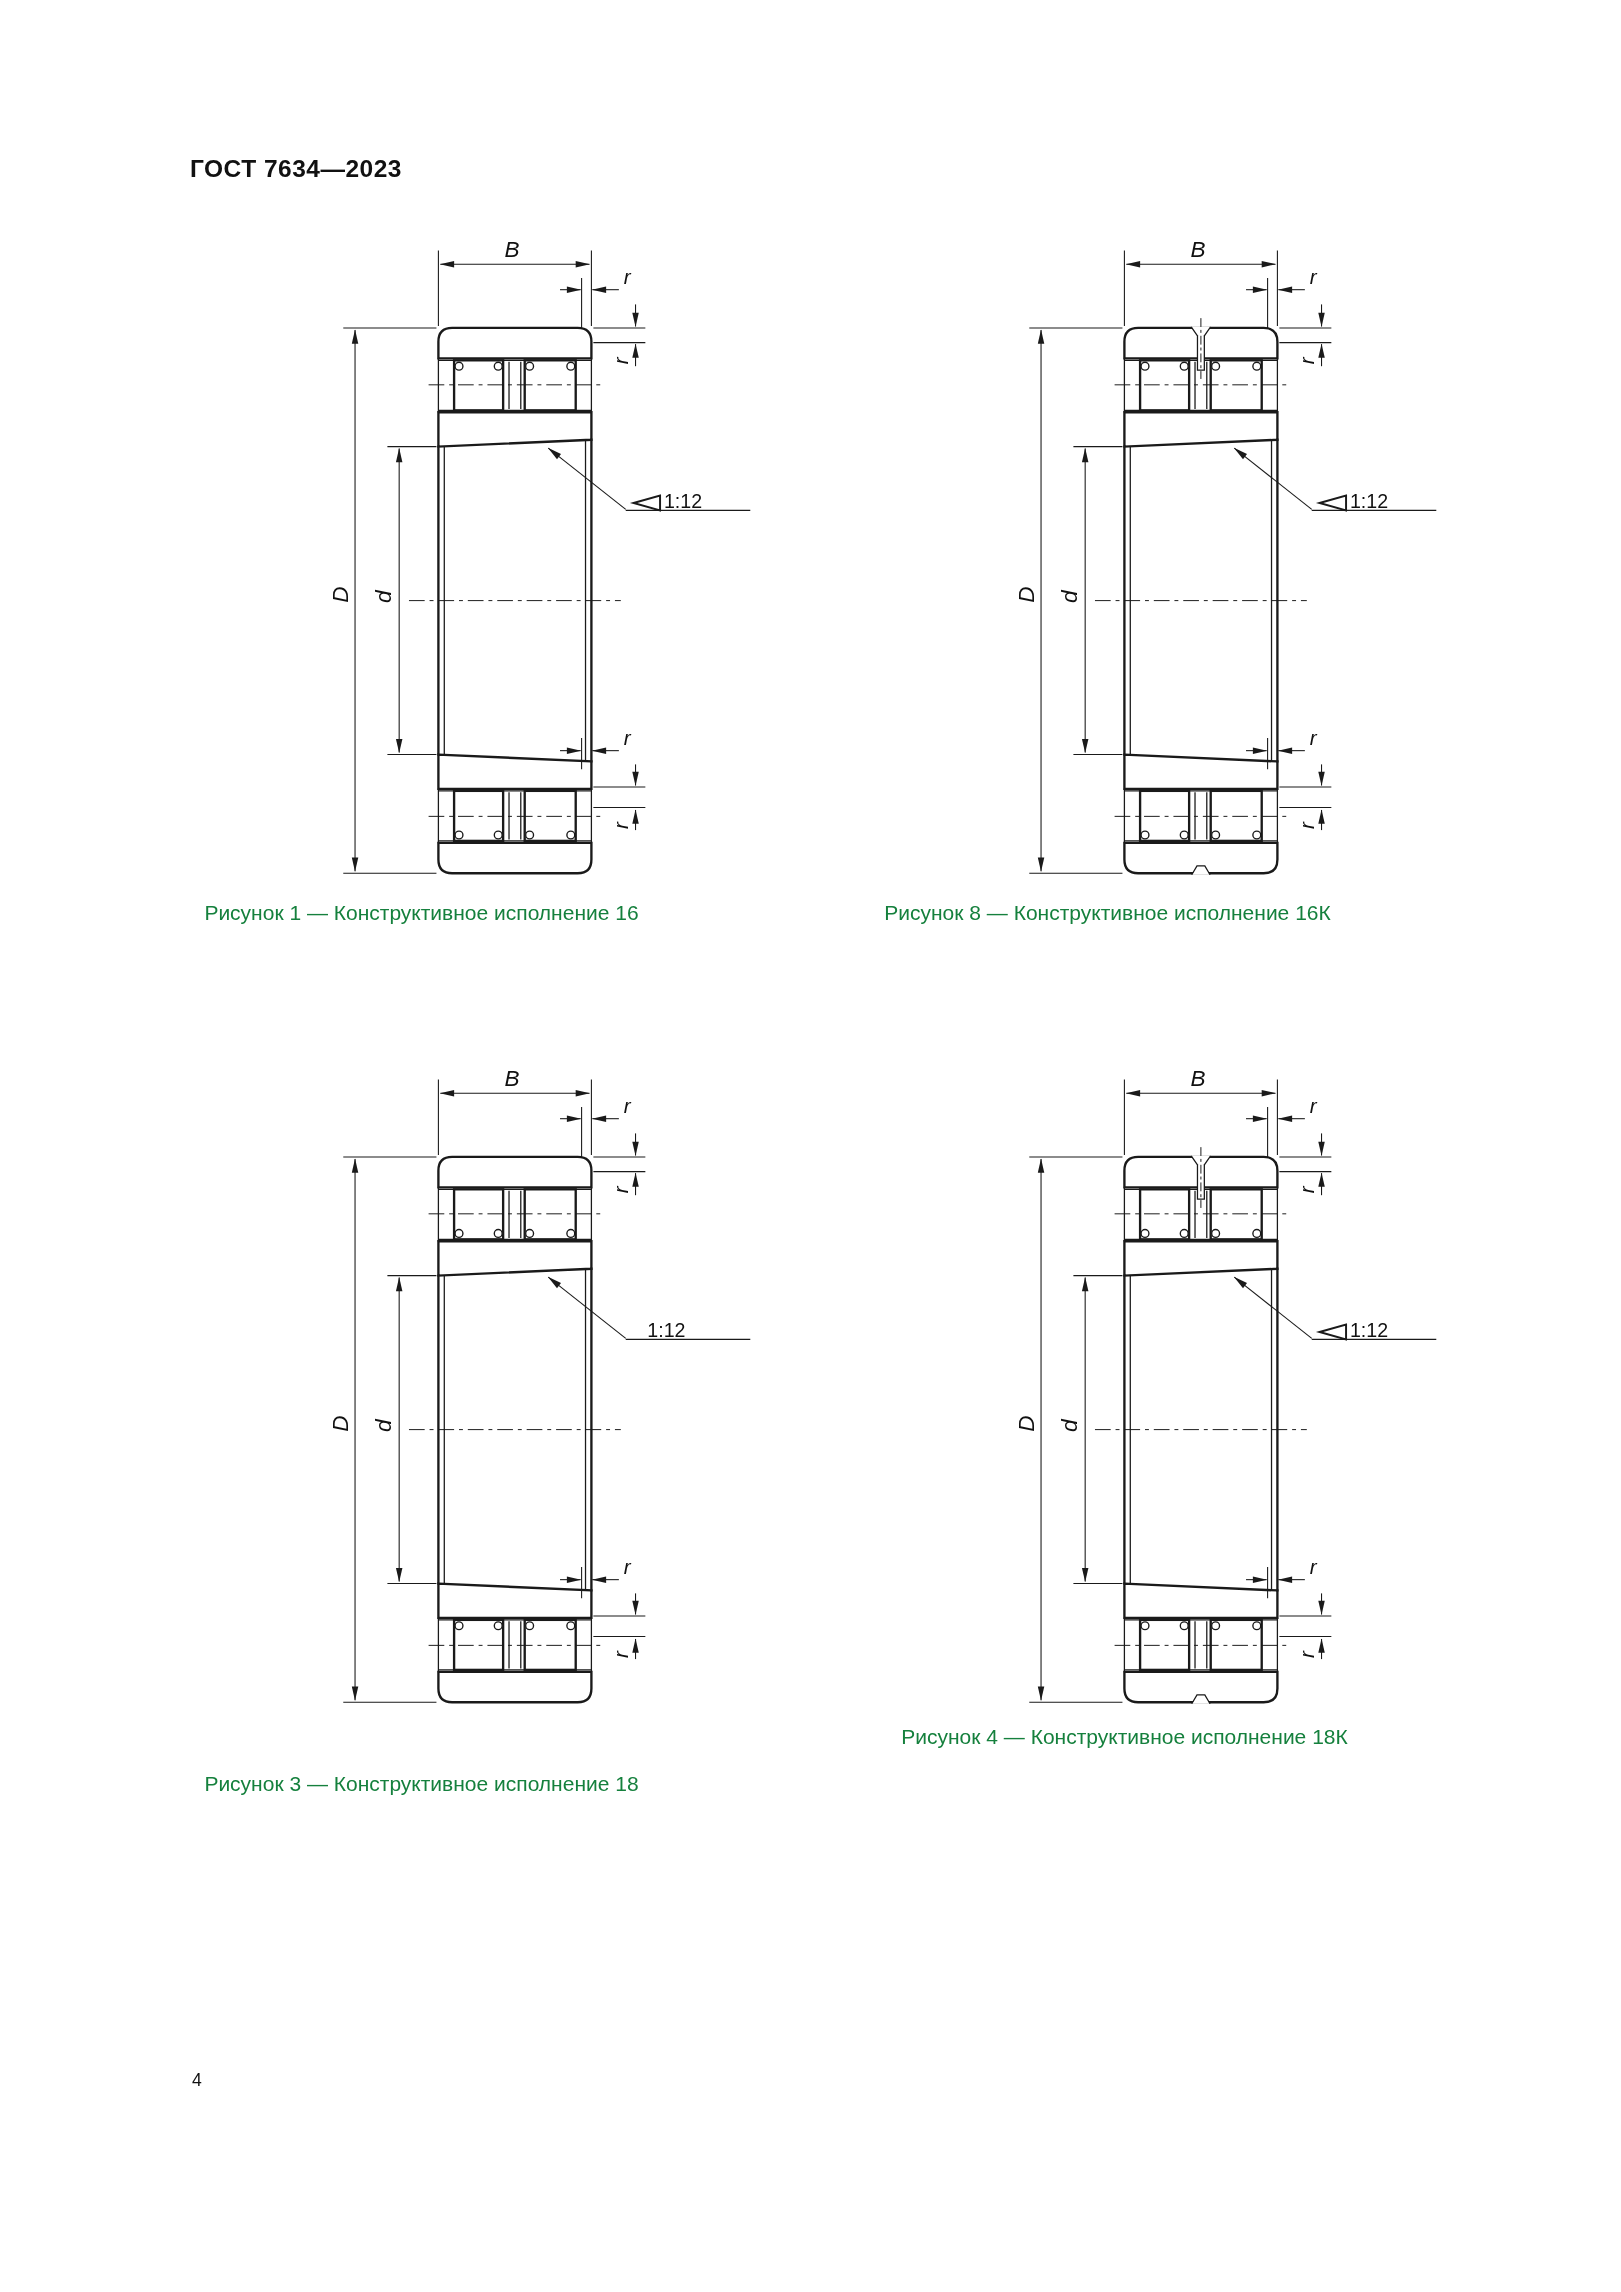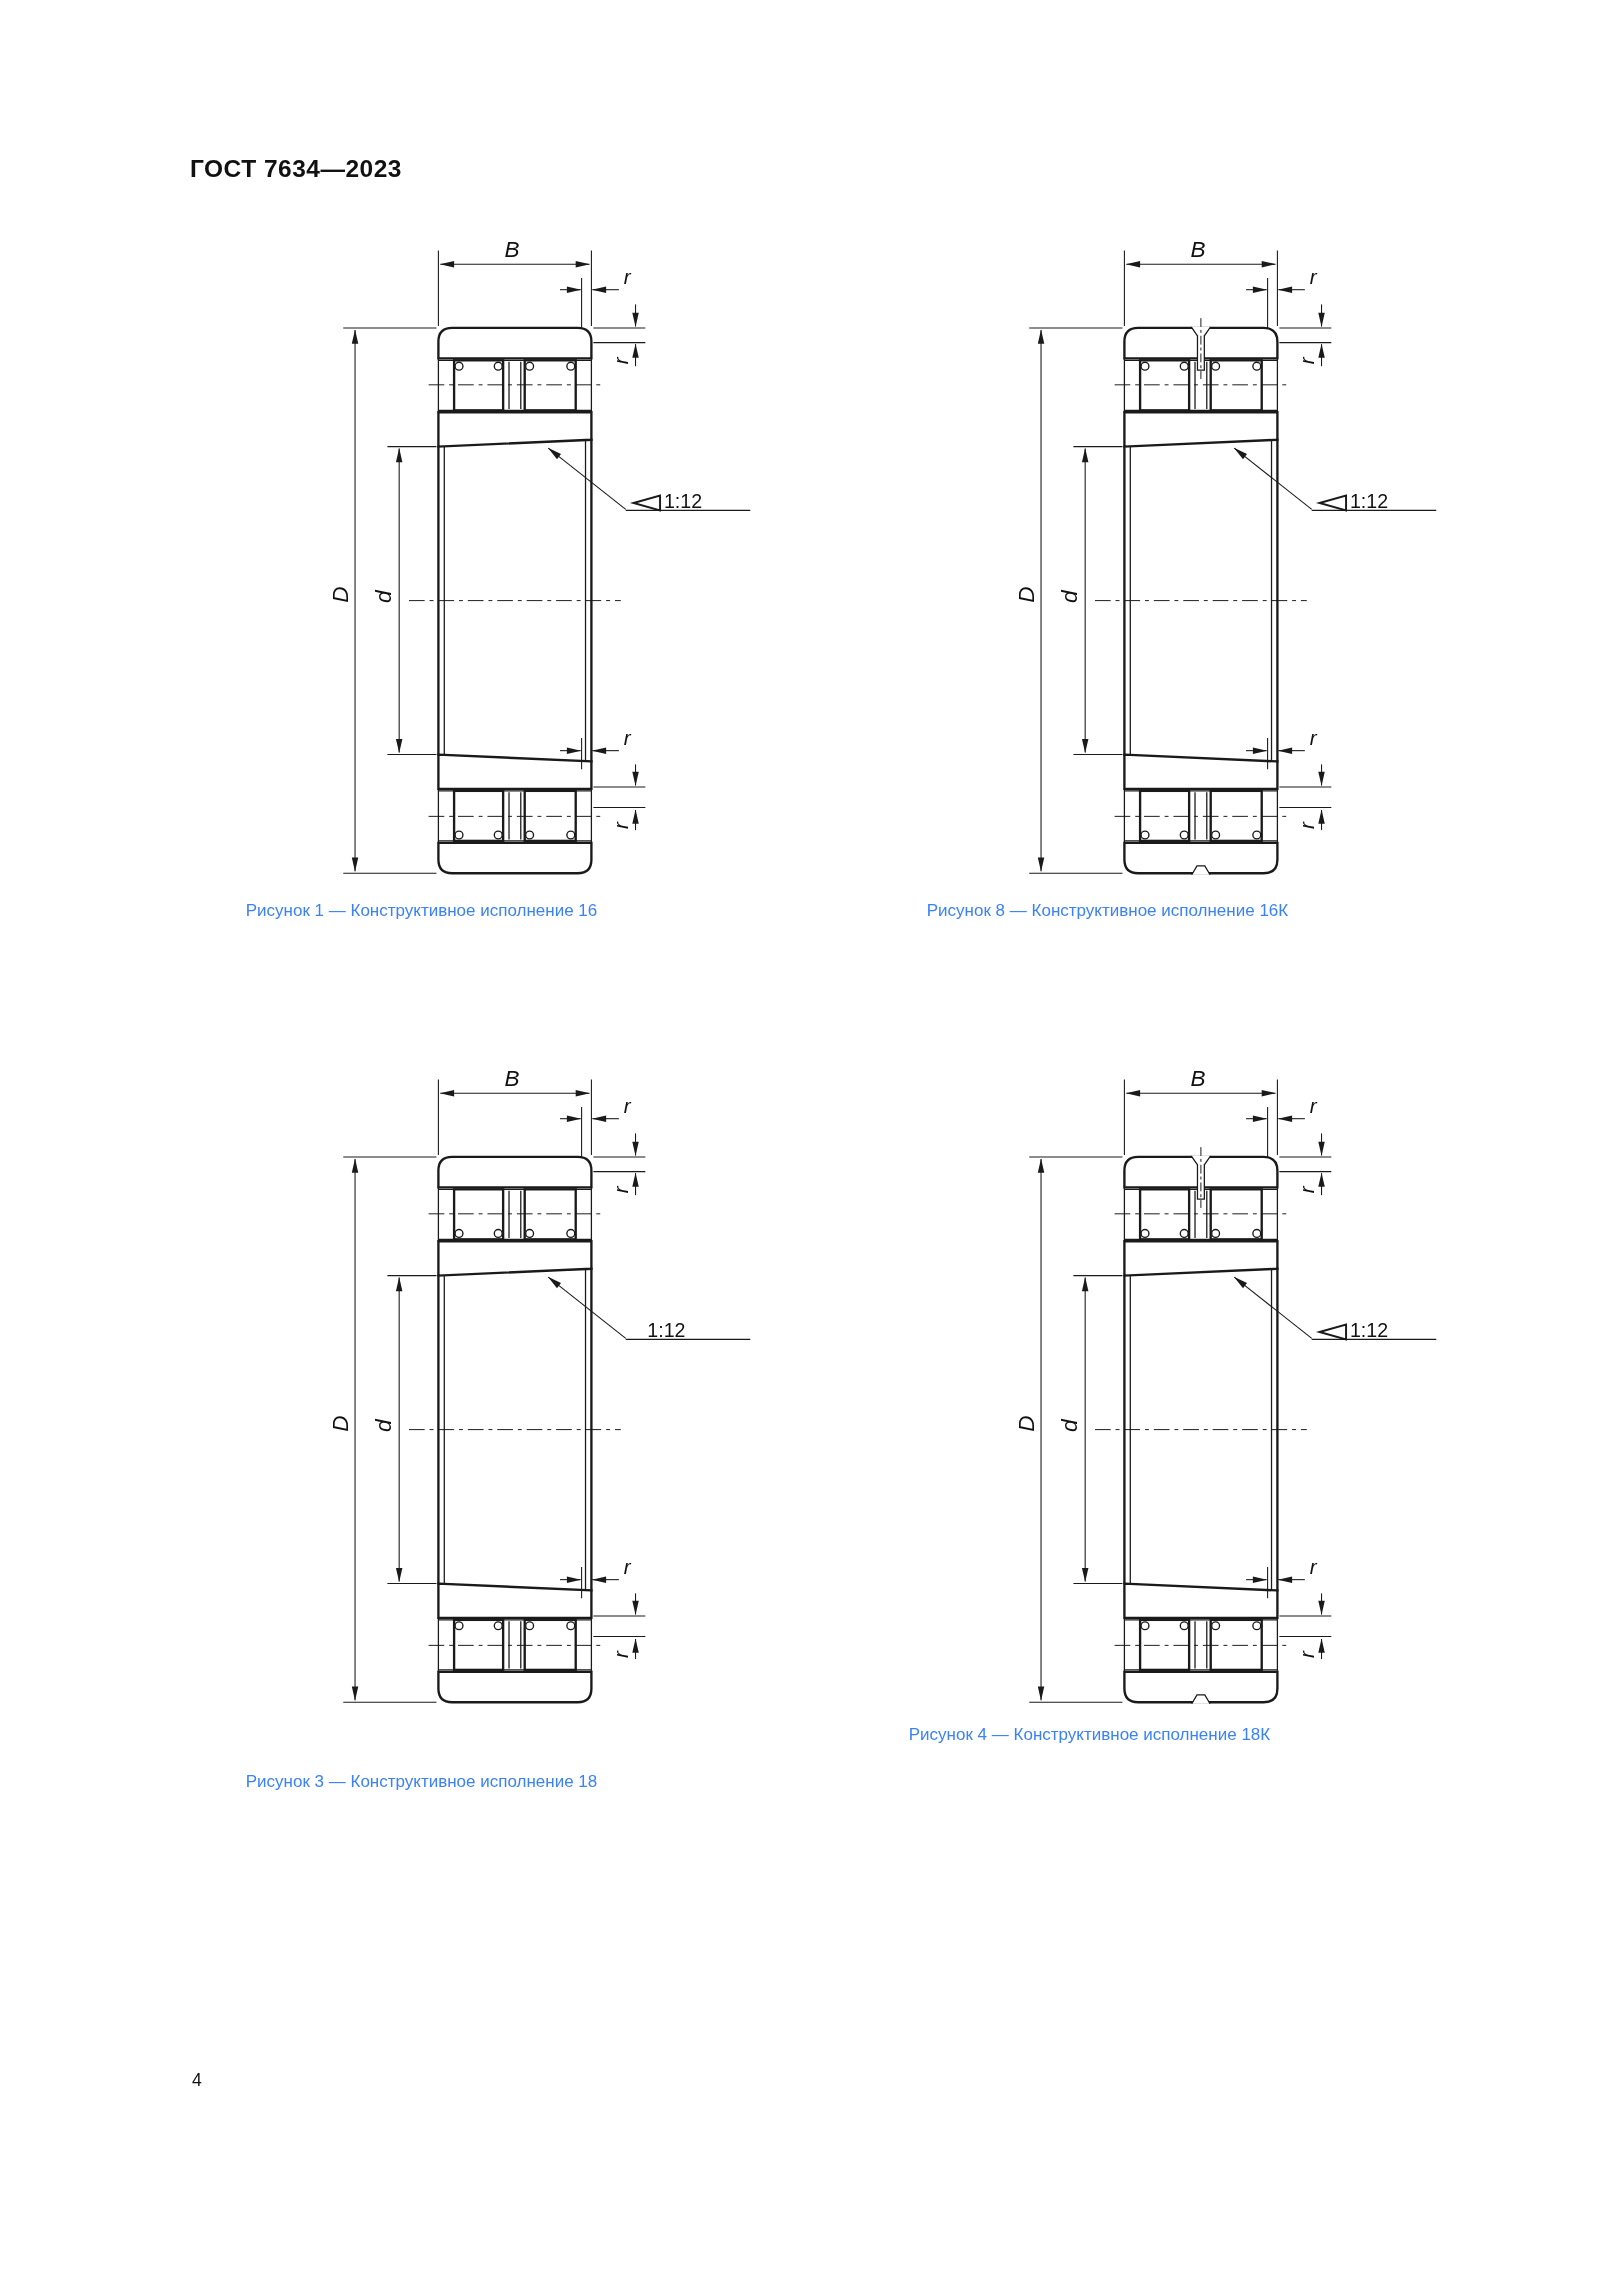--- a/index.html
+++ b/index.html
@@ -1,21 +1,21 @@
 <!DOCTYPE html>
 <html><head>
 <meta charset="utf-8">
 <style>
   html,body{margin:0;padding:0;background:#e8e8e8;}
   #page{position:relative;width:1621px;height:2293px;background:#ffffff;
         font-family:"Liberation Sans",sans-serif;color:#111;overflow:hidden;}
   #header-title{position:absolute;left:190px;top:143px;font-size:24.5px;font-weight:bold;
         letter-spacing:0.5px;margin-top:12px;}
   .fig{position:absolute;width:510px;height:667px;}
-  .caption{position:absolute;width:549px;text-align:center;font-size:17px;color:#3b82f6;}
+  .caption{position:absolute;width:549px;text-align:center;font-size:21px;color:#15803d;}
   #page-num{position:absolute;left:192px;top:2070px;font-size:17.6px;}
 
   
   .s2{stroke:#1a1a1a;stroke-width:2.4;fill:none;stroke-linecap:square;}
   .s1{stroke:#1a1a1a;stroke-width:1.3;fill:none;stroke-linecap:square;}
   .roll{stroke:#1a1a1a;stroke-width:2.4;fill:#ffffff;}
   .dim{stroke:#1a1a1a;stroke-width:1.1;fill:none;}
   .cl{stroke:#1a1a1a;stroke-width:1;fill:none;stroke-dasharray:16 5 4 5;}
   .cl2{stroke:#1a1a1a;stroke-width:1;fill:none;stroke-dasharray:9 3 3 3;}
   .riv{stroke:#1a1a1a;stroke-width:1.4;fill:#ffffff;}
@@ -163,17 +163,17 @@
   <div class="caption" style="left:147px;top:1772px">Рисунок 3 — Конструктивное исполнение 18</div>
 
   <svg class="fig" style="left:941px;top:1050px" viewBox="0 0 520 680">
     <use href="#core"></use>
     <use href="#rivets-inner"></use>
     <use href="#k-slot"></use>
     <use href="#k-notch"></use>
     <polygon class="tri" points="386,287.5 413,280 413,295"></polygon>
     <text class="ann" x="417" y="293">1:12</text>
   </svg>
-  <div class="caption" style="left:815px;top:1725px">Рисунок 4 — Конструктивное исполнение 18К</div>
+  <div class="caption" style="left:850px;top:1725px">Рисунок 4 — Конструктивное исполнение 18К</div>
 
   <div id="page-num">4</div>
 </div>
 
 
 </body></html>

